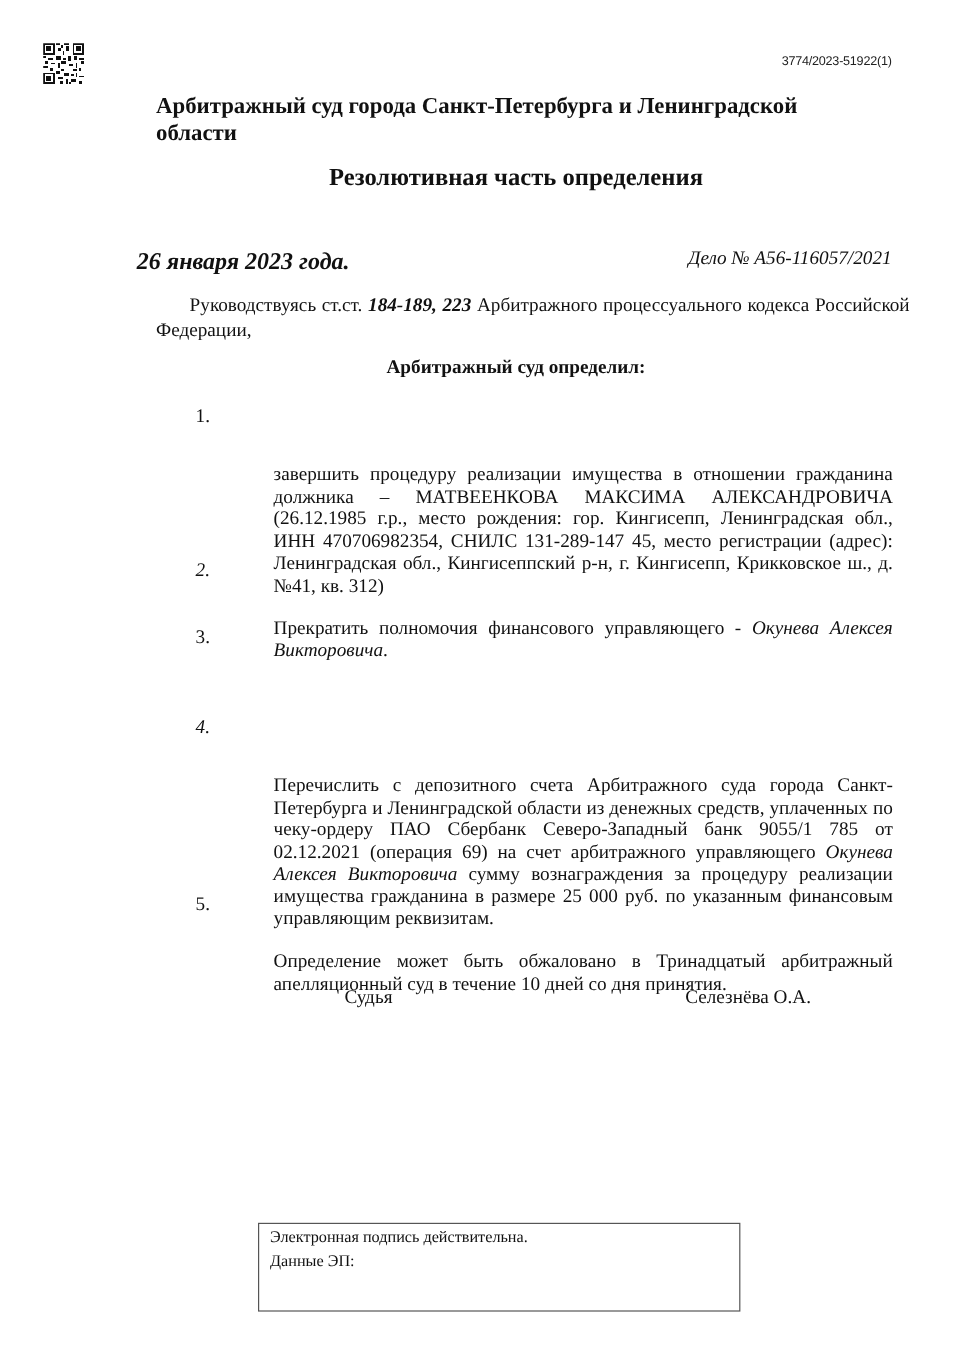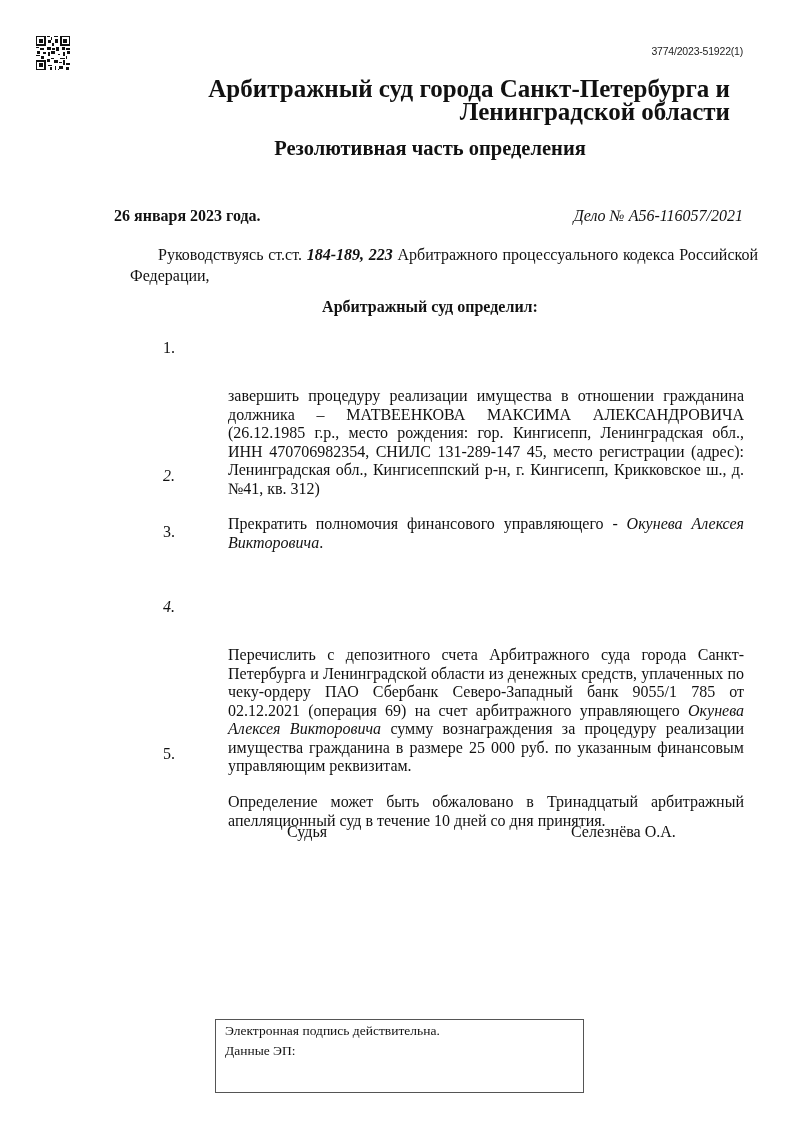--- a/index.html
+++ b/index.html
@@ -2,44 +2,44 @@
 <html><head>
   <meta charset="utf-8">
   <style>
     html, body { margin: 0; padding: 0; background: #ffffff; }
     body { width: 800px; height: 1131px; position: relative; overflow: hidden;
            font-family: "Liberation Serif", "DejaVu Serif", serif; color: #111; }
     .qr { position: absolute; left: 36px; top: 36px; width: 34px; height: 34px; }
     .qr svg { width: 34px; height: 34px; display: block; }
     .doc-id { position: absolute; right: 57px; top: 45px; font-family: "Liberation Sans", "DejaVu Sans", sans-serif;
               font-size: 10.5px; color: #222; letter-spacing: -0.2px; }
-    .court-title { position: absolute; left: 130px; width: 600px; top: 77px; text-align: right;
-                   font-weight: bold; font-size: 25px; line-height: 23px; }
+    .court-title { position: absolute; left: 130px; width: 600px; top: 77px; text-align: left;
+                   font-weight: bold; font-size: 19px; line-height: 23px; }
     .doc-title { position: absolute; left: 100px; width: 660px; top: 137px; text-align: center;
                  font-weight: bold; font-size: 20.5px; }
-    .date { position: absolute; left: 114px; top: 207px; font-weight: bold; font-size: 16px; }
+    .date { position: absolute; left: 114px; top: 207px; font-weight: bold; font-style: italic; font-size: 20px; }
     .case { position: absolute; right: 57px; top: 207px; font-weight: normal; font-style: italic; font-size: 16px; }
     .preamble { position: absolute; left: 130px; width: 628px; top: 244px; font-size: 16px; line-height: 21px;
                 text-align: justify; text-indent: 28px; }
     .preamble .b { font-weight: bold; font-style: italic; }
     .determined { position: absolute; left: 100px; width: 660px; top: 298px; text-align: center;
                   font-weight: bold; font-size: 16px; }
     .item { position: absolute; left: 160px; width: 584px; font-size: 16px; line-height: 18.5px; }
     .item .num { position: absolute; left: 3px; top: 0; }
     .item .num.it { font-style: italic; }
     .item .text { margin-left: 68px; text-align: justify; margin-top: 48px; }
     .item .text i { font-style: italic; }
     .item1 { top: 339px; }
     .item2 { top: 467px; }
     .item3 { top: 523px; }
     .item4 { top: 598px; }
     .item5 { top: 745px; }
     .judge-label { position: absolute; left: 287px; top: 823px; font-size: 16px; }
     .judge-name { position: absolute; left: 571px; top: 823px; font-size: 16px; }
-    .sig-box { position: absolute; left: 215px; top: 1019px; width: 369px; height: 74px;
+    .sig-box { position: absolute; left: 215px; top: 1019px; width: 402px; height: 74px;
                border: 1px solid #555; box-sizing: border-box; }
     .sig-valid { position: absolute; left: 9px; top: 3px; font-size: 13.5px; }
     .sig-label { position: absolute; left: 9px; top: 23px; font-size: 13.5px; }
     .sig-details { position: absolute; left: 86px; top: 25px; font-size: 10.5px; line-height: 13.5px; }
   </style>
 </head>
 <body>
 
 <div class="qr">
   <svg viewBox="0 0 25 25" shape-rendering="crispEdges">

